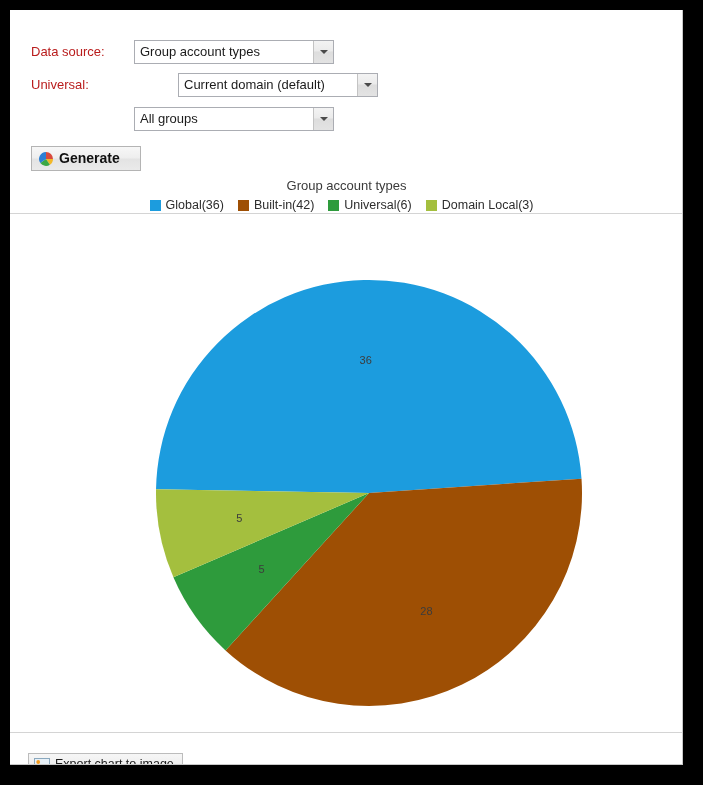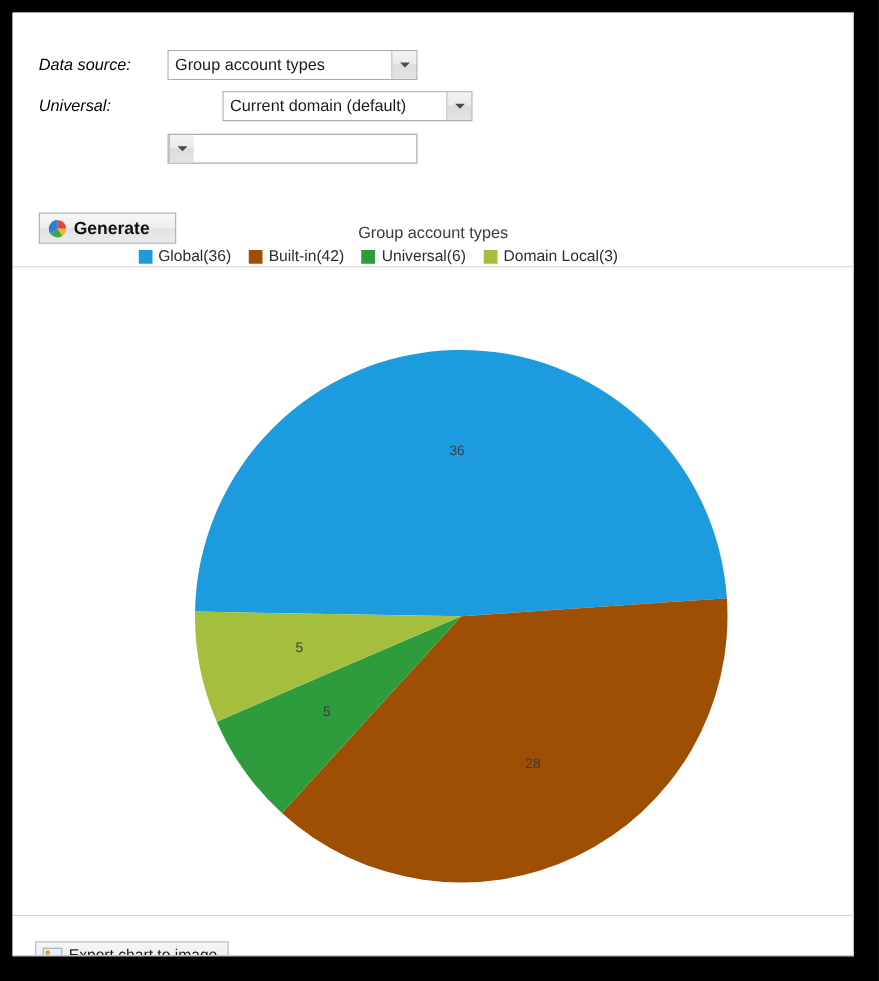--- a/index.html
+++ b/index.html
@@ -28,24 +28,23 @@
     background: #ffffff;
   }
   .form-row {
     position: absolute;
     height: 24px;
     display: flex;
     align-items: center;
   }
   .form-label {
     font-size: 13px;
-    color: #000000;
+    color: #b91c1c;
     white-space: nowrap;
     line-height: 24px;
-    font-style: italic;
   }
   .combo {
     position: absolute;
     width: 200px; height: 24px;
     box-sizing: border-box;
     border: 1px solid #abadb3;
     background: #ffffff;
     display: flex;
     align-items: stretch;
   }
@@ -80,21 +79,20 @@
     position: absolute;
     left: 21px; top: 136px;
     width: 110px; height: 25px;
     box-sizing: border-box;
     background: linear-gradient(to bottom, #f7f7f7 0%, #eeeeee 48%, #e3e3e3 52%, #eaeaea 100%);
     border: 1px solid #b4b4b4;
     display: flex;
     align-items: center;
     padding-left: 6px;
     cursor: default;
-    margin-top: 24px;
   }
   #generate-button .gen-label {
     font-size: 14px;
     font-weight: bold;
     color: #101010;
     margin-left: 5px;
     line-height: 23px;
   }
   .pie-icon { width: 16px; height: 16px; flex: 0 0 16px; }
 
@@ -122,20 +120,21 @@
     color: #3a3a3a;
   }
   #chart-legend {
     position: absolute;
     left: 0; top: -16px;
     width: 585px;
     display: flex;
     justify-content: center;
     align-items: center;
     gap: 14px;
+    padding-left: 39px;
   }
   .legend-item {
     display: flex;
     align-items: center;
     gap: 5px;
   }
   .legend-swatch {
     width: 11px; height: 11px;
     flex: 0 0 11px;
   }
@@ -211,20 +210,21 @@
       <span class="form-label">Universal:</span>
     </div>
     <div class="combo" style="left:124px; top:63px;margin-left:44px;">
       <span class="combo-value">Current domain (default)</span>
       <span class="combo-arrow-btn">
           <span class="arrow-down"></span>
         </span>
     </div>
 
     <div class="combo" style="left:124px; top:97px;">
+      <span class="combo-value">All groups</span>
       <span class="combo-arrow-btn">
           <span class="arrow-down"></span>
         </span>
     </div>
 
     <div id="generate-button">
       <svg class="pie-icon" viewBox="0 0 16 16">
         <path d="M8 8 L8 1 A7 7 0 0 1 15 8 Z" fill="#D94A3D"></path>
         <path d="M8 8 L15 8 A7 7 0 0 1 11.9 13.8 Z" fill="#F2B827"></path>
         <path d="M8 8 L11.9 13.8 A7 7 0 0 1 2.3 12 Z" fill="#3BA845"></path>

